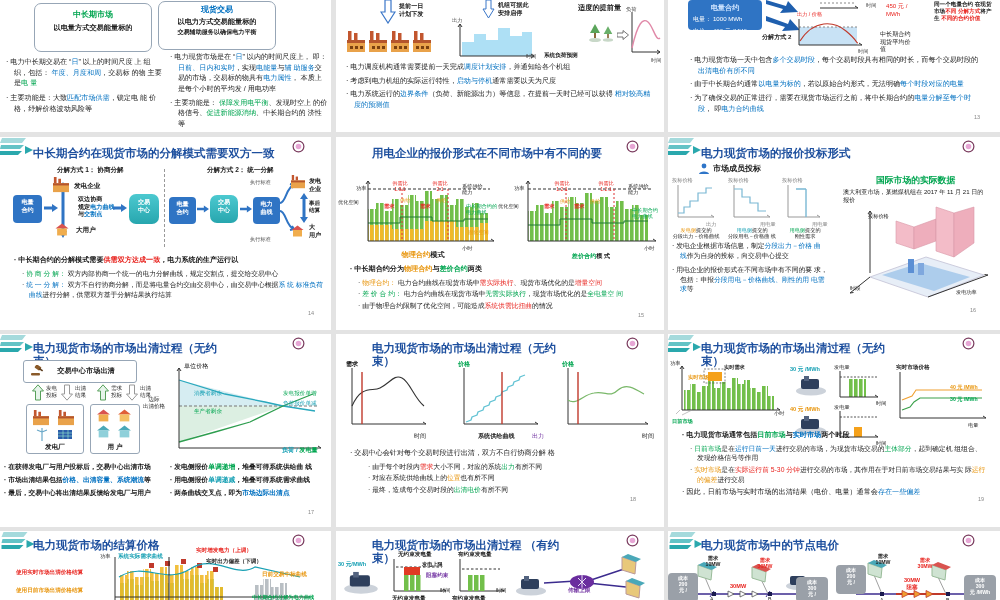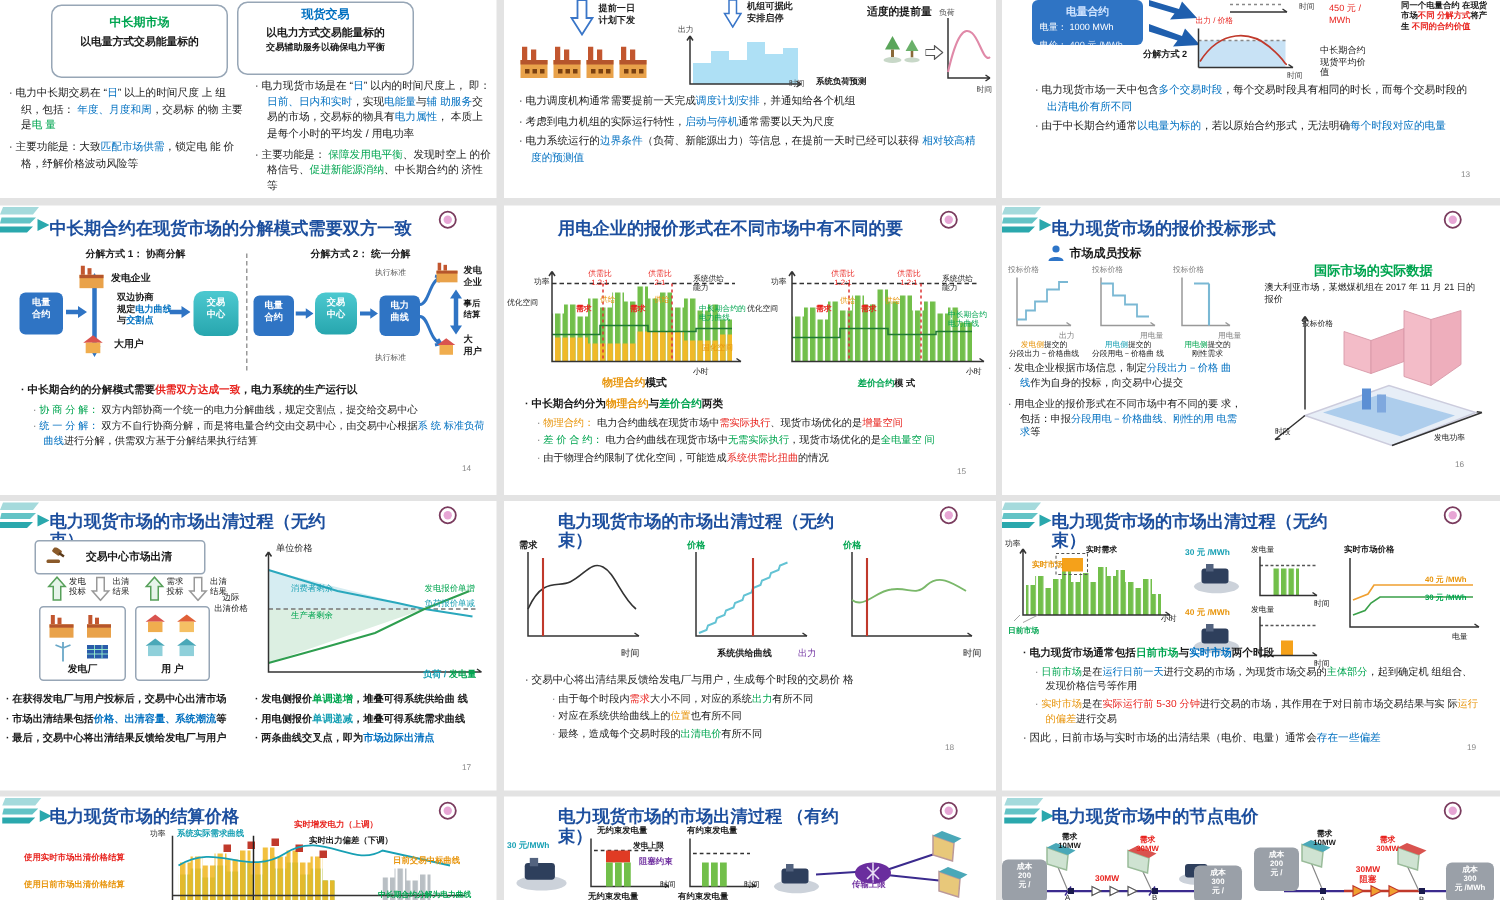--- a/index.html
+++ b/index.html
@@ -213,20 +213,21 @@
  <div class="ab s5" style="left:190px;top:48px;color:#444">时间</div>
  <div class="ab rt s6 c-r bd" style="left:218px;top:2px;font-weight:400;color:#e8241f">450 元 /
 MWh</div>
  <div class="ab rt s6" style="left:212px;top:30px">中长期合约
 现货平均价
 值</div>
  <div class="ab rt s55 bd" style="left:266px;top:1px;width:58px"><span class="c-k">同一个电量合约 在现货市场</span><span class="c-r">不同 分解方式</span><span class="c-k">将产生 </span><span class="c-r">不同的合约价值</span></div>
  <div class="ab" style="left:22px;top:55px;width:294px">
   <div class="rt b7 l1"><span class="c-k">电力现货市场一天中包含</span><span class="c-b">多个交易时段</span><span class="c-k">，每个交易时段具有相同的时长，而每个交易时段的 </span><span class="c-b">出清电价有所不同</span></div>
   <div class="rt b7 l1"><span class="c-k">由于中长期合约通常</span><span class="c-b">以电量为标的</span><span class="c-k">，若以原始合约形式，无法明确</span><span class="c-b">每个时段对应的电量</span></div>
+  <div class="rt b7 l1"><span class="c-k">为了确保交易的正常进行，需要在现货市场运行之前，将中长期合约的</span><span class="c-b">电量分解至每个时段</span><span class="c-k">， 即</span><span class="c-b">电力合约曲线</span></div>
  </div>
  <div class="ab pg" style="left:306px;top:114px">13</div>
 </div>
 
 <div class="slide" style="left:0;top:137px;width:331px;height:193px">
  <div class="ab" style="left:0;top:0">
   <svg width="33" height="26" viewBox="0 0 33 26">
         <path d="M2 1 L26 1 L22 6 L0 6 Z" fill="#a5dadc"></path>
         <path d="M1 8 L24 8 L20 12 L0 12 Z" fill="#63c3c6"></path>
         <path d="M0 14 L22 14 L18 18 L0 18 Z" fill="#2aa8ad"></path>
@@ -656,21 +657,21 @@
  <div class="ab s6 bd c-g" style="left:226px;top:26px">价格</div>
  <div class="ab" style="left:226px;top:32px">
   <svg width="92" height="64" viewBox="0 0 92 64">
         <path d="M6 2 V58 H86 M86 58 l-3 -2" stroke="#333" fill="none"></path>
         <path d="M6 34 C 14 40, 22 28, 32 27 C 44 25, 48 32, 56 24 C 64 17, 72 22, 82 28" stroke="#7ab86a" stroke-width="1.2" fill="none"></path>
         <path d="M16 6 V58" stroke="#c0392b" stroke-width="1.4"></path>
       </svg>
  </div>
  <div class="ab s6" style="left:306px;top:98px">时间</div>
  <div class="ab" style="left:14px;top:114px;width:300px">
-  <div class="rt b7 l1" style="width:220px"><span class="c-k">交易中心将出清结果反馈给发电厂与用户，生成每个时段的交易价 格</span></div>
+  <div class="rt b7 l1" style="width:220px"><span class="c-k">交易中心会针对每个交易时段进行出清，双方不自行协商分解 格</span></div>
   <div class="rt b65 l2" style="margin-left:10px"><span class="c-k">由于每个时段内</span><span class="c-r">需求</span><span class="c-k">大小不同，对应的系统</span><span class="c-g">出力</span><span class="c-k">有所不同</span></div>
   <div class="rt b65 l2" style="margin-left:10px"><span class="c-k">对应在系统供给曲线上的</span><span class="c-o">位置</span><span class="c-k">也有所不同</span></div>
   <div class="rt b65 l2" style="margin-left:10px"><span class="c-k">最终，造成每个交易时段的</span><span class="c-g">出清电价</span><span class="c-k">有所不同</span></div>
  </div>
  <div class="ab pg" style="left:294px;top:162px">18</div>
 </div>
 
 <div class="slide" style="left:668px;top:334px;width:332px;height:193px">
  <div class="ab" style="left:0;top:0">
       <svg width="33" height="26" viewBox="0 0 33 26">

